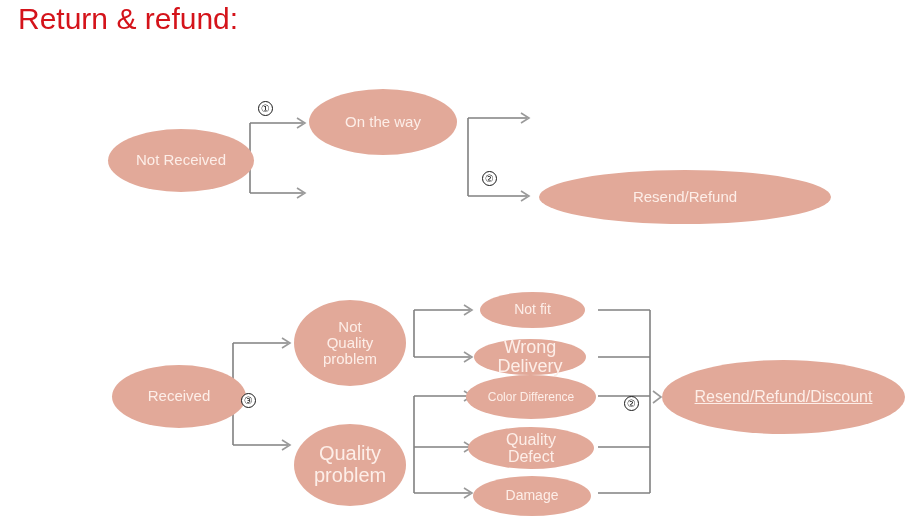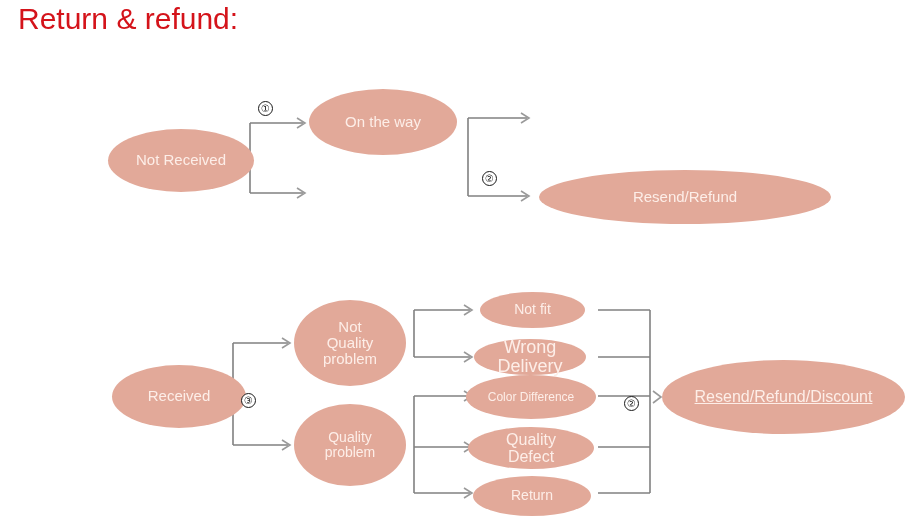--- a/index.html
+++ b/index.html
@@ -142,42 +142,42 @@
   </div>
 
   <div class="node" style="left:112px; top:365px; width:134px; height:63px; font-size:15px;">
     <span>Received</span>
   </div>
 
   <div class="node" style="left:294px; top:300px; width:112px; height:86px; font-size:15px;">
     <span>Not Quality problem</span>
   </div>
 
-  <div class="node" style="left:294px; top:404px; width:112px; height:82px; font-size:14px;justify-content:flex-end;">
+  <div class="node" style="left:294px; top:424px; width:112px; height:82px; font-size:20px;justify-content:flex-end;">
     <span>Quality problem</span>
   </div>
 
   <div class="node" style="left:480px; top:292px; width:105px; height:36px; font-size:14px;">
     <span>Not fit</span>
   </div>
 
   <div class="node" style="left:474px; top:339px; width:112px; height:36px; font-size:18px;">
     <span>Wrong Delivery</span>
   </div>
 
   <div class="node" style="left:466px; top:375px; width:130px; height:44px; font-size:12px;">
     <span>Color Difference</span>
   </div>
 
   <div class="node" style="left:468px; top:427px; width:126px; height:42px; font-size:16px;">
     <span>Quality Defect</span>
   </div>
 
   <div class="node" style="left:473px; top:476px; width:118px; height:40px; font-size:14px;">
-    <span>Return</span>
+    <span>Damage</span>
   </div>
 
   <div class="node" style="left:662px; top:360px; width:243px; height:74px; font-size:16px;text-decoration:underline;">
     <span>Resend/Refund/Discount</span>
   </div>
 
   <div class="badge" style="left:258px; top:101px;">
     <span>①</span>
   </div>
 

